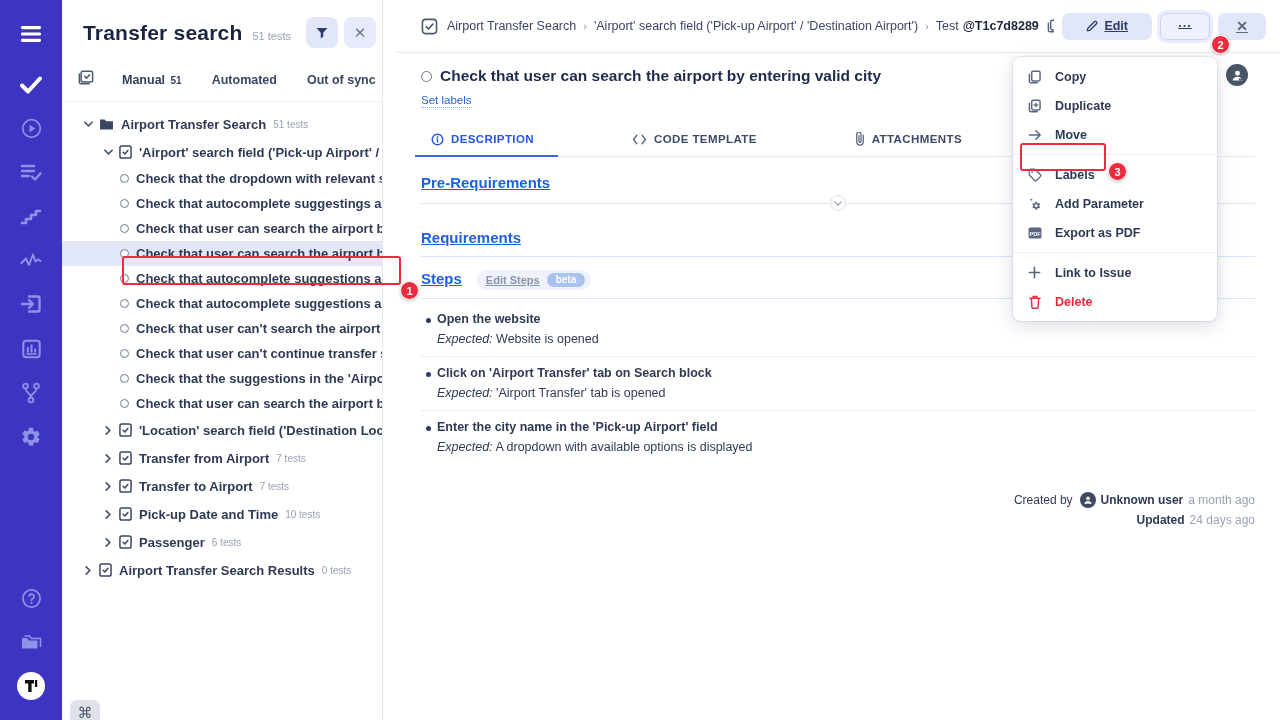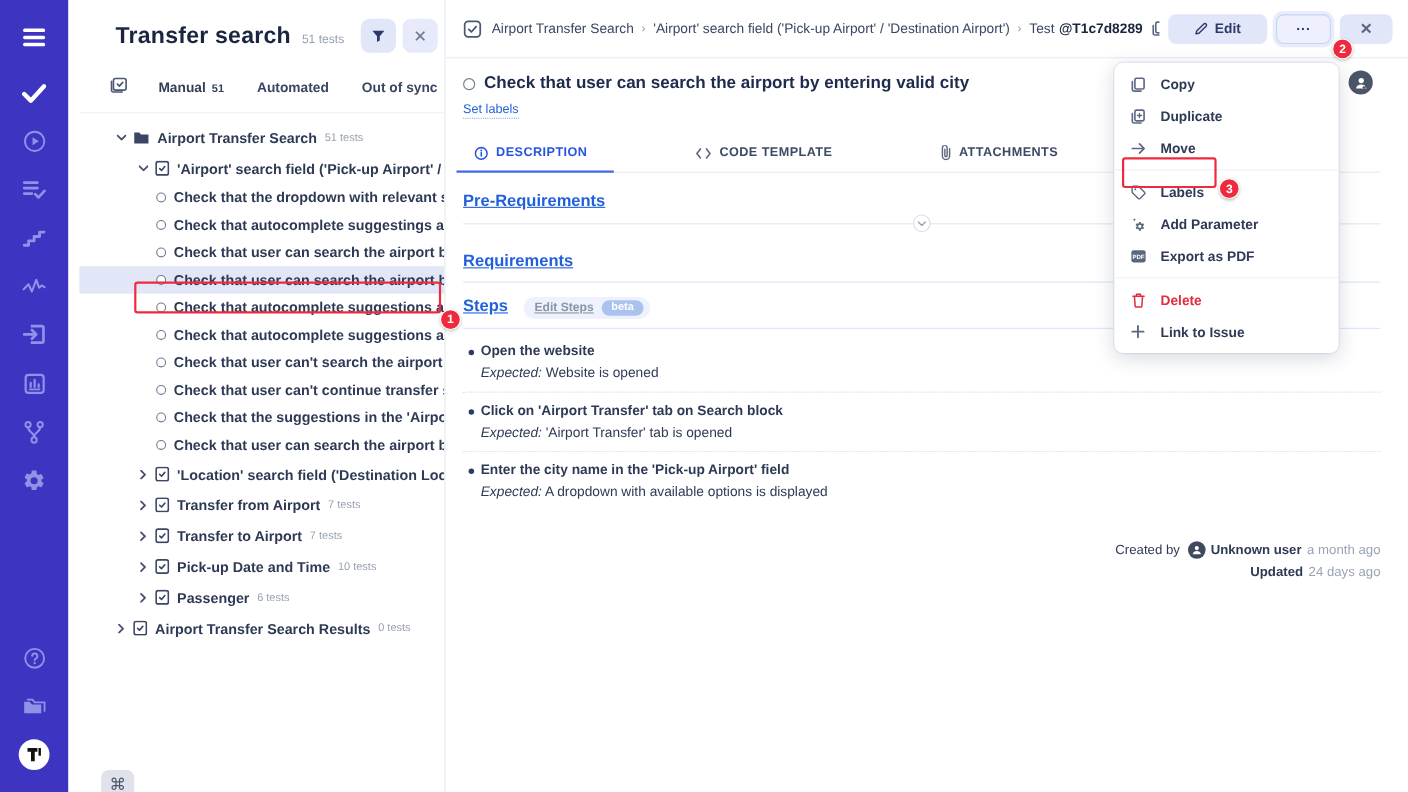--- a/index.html
+++ b/index.html
@@ -7,21 +7,21 @@
   body { font-family:"Liberation Sans", sans-serif; background:#fff; position:relative; color:#333f57; }
 
   
   .rail { position:absolute; left:0; top:0; width:62px; height:720px; background:#3d35c2; z-index:30; }
   .rail .ric { position:absolute; left:0; width:62px; height:24px; display:flex; align-items:center; justify-content:center; color:#8f93e8; cursor:pointer; }
   .rail .ric.active { color:#ffffff; }
   .rail svg { display:block; }
   .rail-logo { position:absolute; left:17px; width:28px; height:28px; border-radius:50%; background:#fff; display:flex; align-items:center; justify-content:center; font-weight:bold; color:#111; font-size:16px; }
 
   
-  .lpanel { position:absolute; left:72px; top:0; width:333px; height:720px; background:#fff; border-right:1px solid #e7e9f0; overflow:hidden; z-index:5; }
+  .lpanel { position:absolute; left:50px; top:0; width:333px; height:720px; background:#fff; border-right:1px solid #e7e9f0; overflow:hidden; z-index:5; }
   .lp-head { display:flex; align-items:center; padding:17px 6px 10px 33px; }
   .lp-title { font-size:21px; font-weight:bold; color:#1c2540; letter-spacing:.2px; }
   .lp-count { font-size:11px; color:#97a0b3; margin-left:10px; margin-top:6px; white-space:nowrap; }
   .lp-btn { width:32px; height:31px; border-radius:8px; background:#e2e6f9; display:flex; align-items:center; justify-content:center; margin-left:6px; cursor:pointer; flex:none; }
   .lp-btn.xbtn { color:#6b7690; font-size:15px; background:#e6eafb; }
   .lp-tabs { display:flex; align-items:center; padding:12px 0 12px 28px; border-bottom:1px solid #eef0f5; white-space:nowrap; overflow:hidden; }
   .lp-tab { font-size:12.5px; font-weight:bold; color:#333f57; margin-right:30px; cursor:pointer; flex:none; }
   .lp-tab .cnt { font-size:10px; color:#333f57; font-weight:bold; margin-left:2px; }
   .lp-tab.dim { font-weight:bold; color:#3a4663; }
   .seltool { color:#4b5872; margin-right:28px; cursor:pointer; }
@@ -45,21 +45,21 @@
   
   .main { position:absolute; left:396px; top:0; right:0; height:720px; background:#fff; }
   .mhead { height:53px; display:flex; align-items:center; padding:0 14px 0 25px; border-bottom:1px solid #e9ebf2; }
   .bc { display:flex; align-items:center; font-size:12.5px; color:#3a4663; white-space:nowrap; overflow:hidden; }
   .bc .bicon { color:#4b5872; margin-right:9px; display:flex; }
   .bc .sep { margin:0 7px; color:#8d96aa; font-size:11px; }
   .bc .tid { font-weight:bold; color:#1c2540; margin-left:4px; }
   .bc .cpy { color:#5b6782; margin-left:8px; display:flex; cursor:pointer; }
   .badge-manual { background:#f6a41c; color:#fff; font-size:10.5px; font-weight:bold; border-radius:9px; padding:2px 9px 3px; margin-left:10px; }
   .mh-actions { margin-left:auto; display:flex; align-items:center; }
-  .btn { height:27px; border-radius:7px; background:#e2e6f9; color:#2b3a67; font-size:12.5px; font-weight:bold; display:flex; align-items:center; justify-content:center; padding:0 24px; margin-left:8px; cursor:pointer; }
+  .btn { height:27px; border-radius:7px; background:#e2e6f9; color:#2b3a67; font-size:12.5px; font-weight:bold; display:flex; align-items:center; justify-content:center; padding:0 24px; margin-left:8px; cursor:pointer;text-decoration:underline; }
   .btn.more { width:41px; letter-spacing:1px; background:#eef1fd; border:1px solid #c7d2f4; box-shadow:0 0 0 3px rgba(130,150,240,.18); font-weight:bold; }
   .btn.close { width:32px; color:#5b6782; font-size:14px; }
 
   .mbody { padding:14px 25px 0; }
   .mtitle { display:flex; align-items:center; font-size:15.5px; font-weight:bold; color:#1f2b4d; }
   .mtitle .circ { width:11px; height:11px; border:1.6px solid #707a92; border-radius:50%; margin-right:8px; flex:none; }
   .setlabels { display:inline-block; margin-top:9px; font-size:11.5px; color:#2563d9; border-bottom:1px dotted #7ea4ea; padding-bottom:1px; cursor:pointer; }
 
   .tabs { display:flex; align-items:center; margin-top:16px; border-bottom:1px solid #e7eaf1; }
   .tab { display:flex; align-items:center; font-size:11.5px; font-weight:bold; letter-spacing:.4px; color:#3c4a66; padding:8px 10px 10px; margin-right:78px; cursor:pointer; position:relative; }
@@ -573,35 +573,35 @@
   <div class="mi">
     <span class="micn">
         <svg width="14" height="12" viewBox="0 0 15 13">
           <rect x="0.5" y="0.5" width="14" height="12" rx="2" fill="currentColor"></rect>
           <text x="7.5" y="9.3" font-size="6" font-weight="bold" fill="#fff" text-anchor="middle" font-family="Liberation Sans, sans-serif">PDF</text>
         </svg>
       </span>
     <span>Export as PDF</span>
   </div>
   <div class="mdiv"></div>
+  <div class="mi">
+    <span class="micn">
+        <svg width="13" height="13" viewBox="0 0 14 14" fill="none">
+          <path d="M7 1.5v11M1.5 7h11" stroke="currentColor" stroke-width="1.8" stroke-linecap="round"></path>
+        </svg>
+      </span>
+    <span>Link to Issue</span>
+  </div>
   <div class="mi danger">
     <span class="micn">
         <svg width="12" height="14" viewBox="0 0 13 15" fill="none">
           <path d="M1 3.5h11M4.5 3.5v-2h4v2M2.5 3.5l.7 9.8a1 1 0 0 0 1 .9h4.6a1 1 0 0 0 1-.9l.7-9.8" stroke="currentColor" stroke-width="1.5" stroke-linecap="round" stroke-linejoin="round"></path>
         </svg>
       </span>
     <span>Delete</span>
-  </div>
-  <div class="mi">
-    <span class="micn">
-        <svg width="13" height="13" viewBox="0 0 14 14" fill="none">
-          <path d="M7 1.5v11M1.5 7h11" stroke="currentColor" stroke-width="1.8" stroke-linecap="round"></path>
-        </svg>
-      </span>
-    <span>Link to Issue</span>
   </div>
 </div>
 
 <div class="ann-box" style="left:122px; top:256px; width:279px; height:29px;"></div>
 <div class="ann-num" style="left:400px; top:281px;">1</div>
 <div class="ann-num" style="left:1211px; top:35px;">2</div>
 <div class="ann-box" style="left:1020px; top:143px; width:86px; height:28px;"></div>
 <div class="ann-num" style="left:1108px; top:162px;">3</div>
 
 </body></html>

